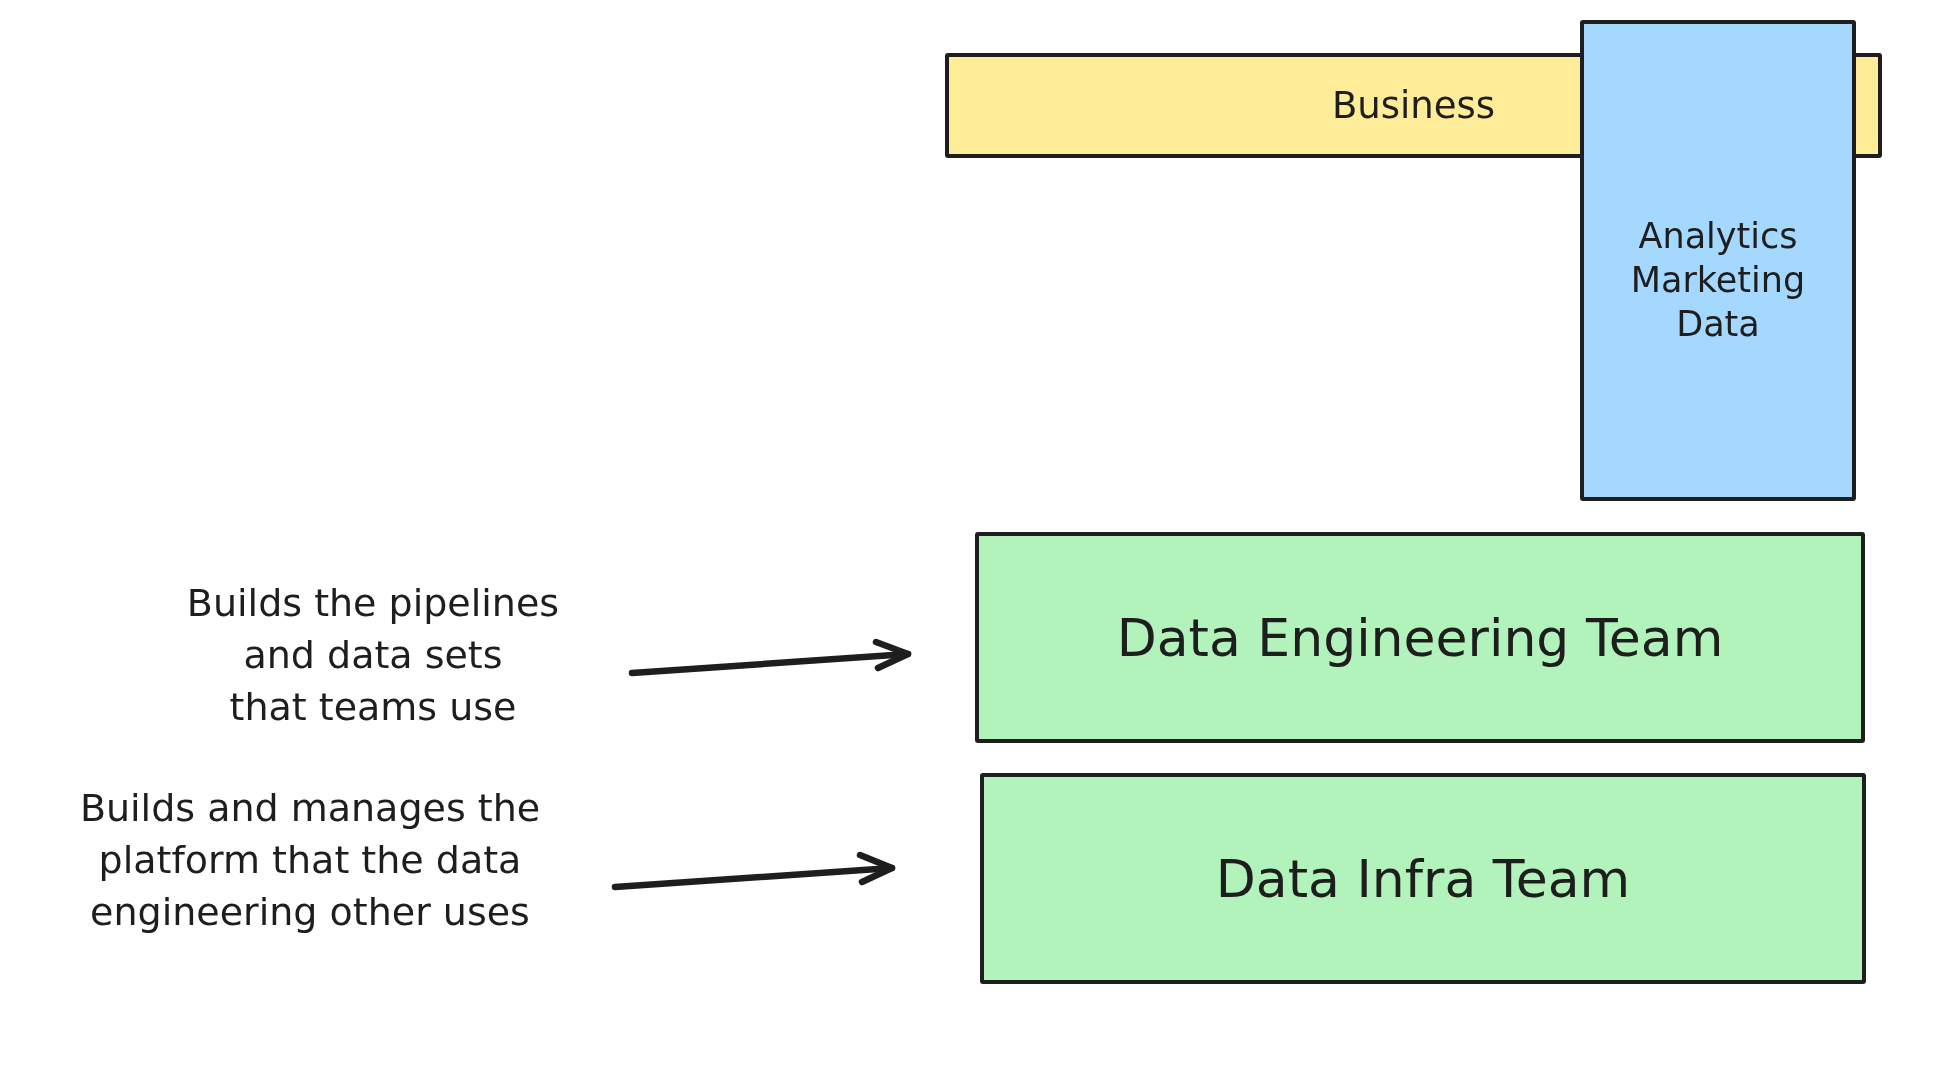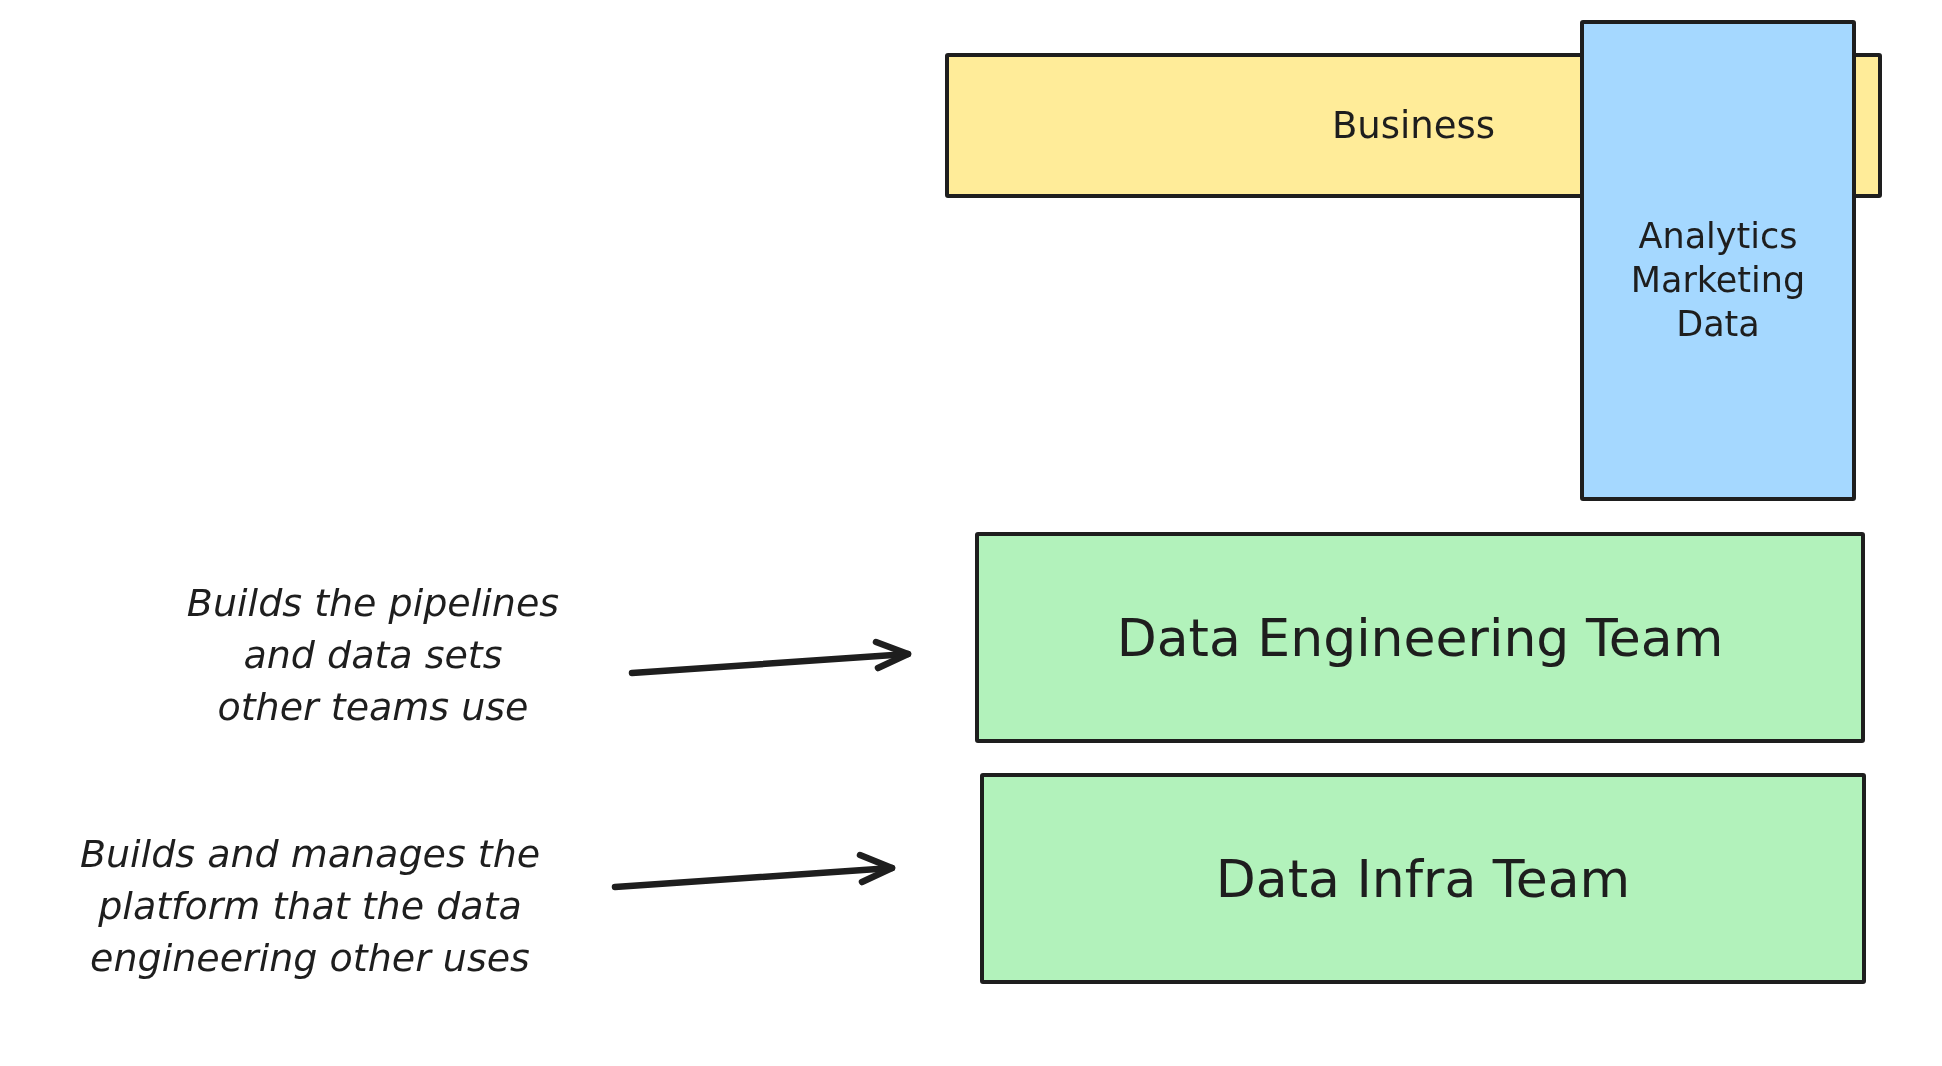--- a/index.html
+++ b/index.html
@@ -22,21 +22,21 @@
     border: 4px solid var(--stroke, #1e1e1e);
     border-radius: 3px;
     display: flex;
     align-items: center;
     justify-content: center;
   }
   .box-business {
     left: 945px;
     top: 53px;
     width: 937px;
-    height: 145px;
+    height: 105px;
     background: var(--yellow, #ffec99);
     z-index: 1;
     font-size: 37px;
   }
   .box-marketing {
     left: 1580px;
     top: 20px;
     width: 276px;
     height: 481px;
     background: var(--blue, #a5d8ff);
@@ -68,30 +68,29 @@
     background: var(--green, #b2f2bb);
     font-size: 52px;
     margin-left: 12px;
   }
   .note {
     position: absolute;
     text-align: center;
     font-size: 38px;
     line-height: 52px;
     white-space: nowrap;
-    font-style: italic;
   }
   .note-pipelines {
     left: 123px;
     top: 577px;
     width: 500px;
   }
   .note-platform {
     left: 50px;
-    top: 828px;
+    top: 782px;
     width: 520px;
   }
   .arrow-svg {
     position: absolute;
     overflow: visible;
   }
   .arrow-svg-1 { left: 600px; top: 630px; }
   .arrow-svg-2 { left: 585px; top: 845px; }
   .arrow-stroke {
     stroke: var(--stroke, #1e1e1e);
@@ -122,21 +121,21 @@
     <span class="box-label">Data Engineering Team</span>
   </div>
 
   <div class="box box-infra">
     <span class="box-label">Data Infra Team</span>
   </div>
 
   <div class="note note-pipelines">
     <div>Builds the pipelines</div>
     <div>and data sets</div>
-    <div>other teams use</div>
+    <div>that teams use</div>
   </div>
 
   <div class="note note-platform">
     <div>Builds and manages the</div>
     <div>platform that the data</div>
     <div>engineering other uses</div>
   </div>
 
   <svg class="arrow-svg arrow-svg-1" width="330" height="60" xmlns="http://www.w3.org/2000/svg">
     <path class="arrow-stroke" d="M 32 43 L 308 24"></path>

